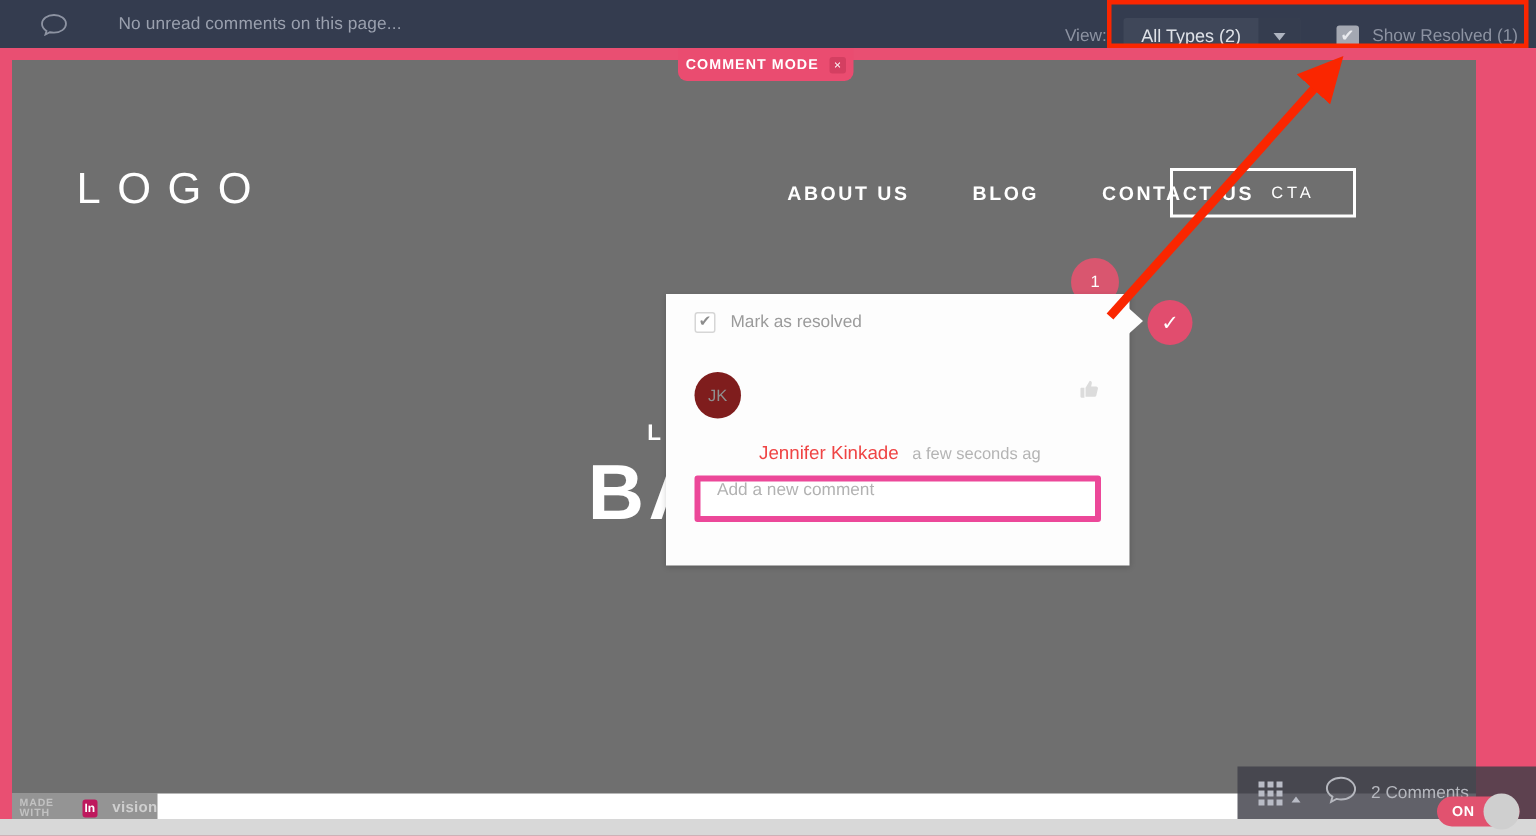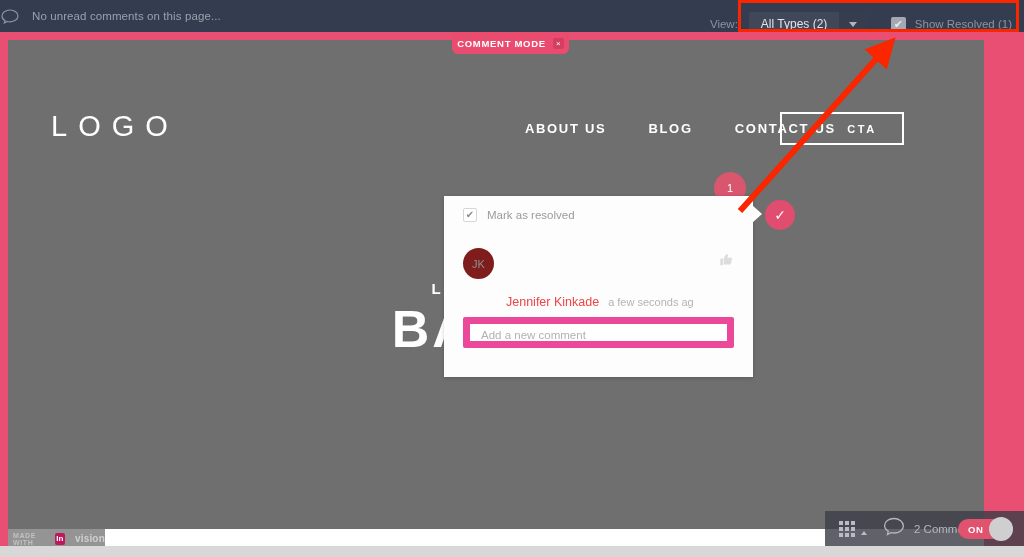--- a/index.html
+++ b/index.html
@@ -10,21 +10,21 @@
     background: #d8d8d8;
   }
   #root { position: relative; width: 1024px; height: 557px; background: #d3d3d3; }
 
   
   .topbar {
     position: absolute; left: 0; top: 0; width: 1024px; height: 32px;
     background: #343c4f;
     display: flex; align-items: center;
   }
-  .topbar-left { display: flex; align-items: center; padding-left: 1px; }
+  .topbar-left { display: flex; align-items: center; padding-left: 27px; gap: 21px; }
   .bubble-icon { width: 18px; height: 15px; position: relative; display: inline-block; }
   .bubble-icon svg { display: block; }
   .topbar-msg {
     margin-left: 13px; color: #9aa0ae; font-size: 11.5px; letter-spacing: .1px;
   }
   .topbar-right {
     position: absolute; right: 0; top: 0; height: 48px;
     display: flex; align-items: center;
   }
   .view-label { color: #8d93a2; font-size: 11.5px; margin-right: 11px; }
@@ -80,21 +80,21 @@
   .site-logo {
     position: absolute; left: 43px; top: 70px;
     color: #ffffff; font-size: 29px; font-weight: 300; letter-spacing: 11px;
   }
   .site-nav { position: absolute; right: 148px; top: 81px; display: flex; gap: 42px; }
   .nav-link { color: #ffffff; font-size: 13px; font-weight: bold; letter-spacing: 1.7px; }
   .cta-btn {
     position: absolute; right: 80px; top: 72px; width: 124px; height: 33px;
     border: 2px solid #ffffff; display: flex; align-items: center; justify-content: center;
   }
-  .cta-text { color: #ffffff; font-size: 11px; font-weight: bold; letter-spacing: 2.6px; padding-left: 40px; }
+  .cta-text { color: #ffffff; font-size: 11px; font-weight: normal; letter-spacing: 2.6px; padding-left: 40px; }
 
   .hero { position: absolute; left: 0; top: 240px; width: 1008px; text-align: center; }
   .hero-sub {
     color: #ffffff; font-size: 15px; font-weight: bold; letter-spacing: 5px;
   }
   .hero-title {
     color: #ffffff; font-size: 52px; font-weight: bold; letter-spacing: 3px; margin-top: 2px;
   }
 
   
@@ -132,22 +132,22 @@
   }
   .comment-body { margin-left: 12px; }
   .comment-head { display: flex; align-items: baseline; }
   .comment-author { color: #ef4444; font-size: 12.5px; font-weight: normal; margin-top: 47px; }
   .comment-time { color: #b4b4b4; font-size: 11px; margin-left: 9px; }
   .comment-text { color: #5a5a5a; font-size: 12.5px; margin-top: 3px; }
   .like-icon { position: absolute; right: 19px; top: 30px; color: #dcdcdc; font-size: 15px; }
 
   .new-comment {
     position: absolute; left: 19px; top: 121px; width: 271px; height: 31px;
-    border: 7px solid #ec4899; background: #fff; border-radius: 2px;
-    display: flex; align-items: flex-end;
+    border: 4px solid #ec4899; background: #fff; border-radius: 2px;
+    display: flex; align-items: flex-start;
   }
   .new-comment-ph { color: #b2b2b2; font-size: 11.5px; padding-left: 11px; }
 
   
   .page-white-band {
     position: absolute; left: 0; bottom: 0; width: 1008px; height: 19px; background: #ffffff;
   }
   .invision-badge {
     position: absolute; left: 0; bottom: 0px; width: 97px; height: 19px;
     background: rgba(60,60,60,.55); display: flex; align-items: center; padding-left: 5px;
@@ -166,21 +166,21 @@
   }
   .grid-icon { display: grid; grid-template-columns: repeat(3, 4px); gap: 2px; margin-left: 14px; }
   .grid-dot { width: 4px; height: 4px; background: #b9bcc6; }
   .caret-up-sm {
     width: 0; height: 0; border-left: 3.5px solid transparent; border-right: 3.5px solid transparent;
     border-bottom: 4px solid #b9bcc6; margin-left: 6px; margin-top: 8px;
   }
   .bb-bubble { margin-left: 16px; }
   .bb-count { color: #b5b7be; font-size: 11.5px; margin-left: 9px; }
   .toggle {
-    position: absolute; right: 11px; top: 8px; width: 55px; height: 20px;
+    position: absolute; right: 11px; top: 20px; width: 55px; height: 20px;
     background: #e1526f; border-radius: 10px; display: flex; align-items: center;
   }
   .toggle-on { color: #ffffff; font-size: 9.5px; font-weight: bold; margin-left: 10px; letter-spacing: .5px; }
   .toggle-knob {
     position: absolute; right: 0px; top: -2px; width: 24px; height: 24px;
     background: #cfcfcf; border-radius: 50%;
   }
   .bottom-strip {
     position: absolute; left: 0; bottom: 0; width: 1024px; height: 11px; background: #d8d8d8;
   }

